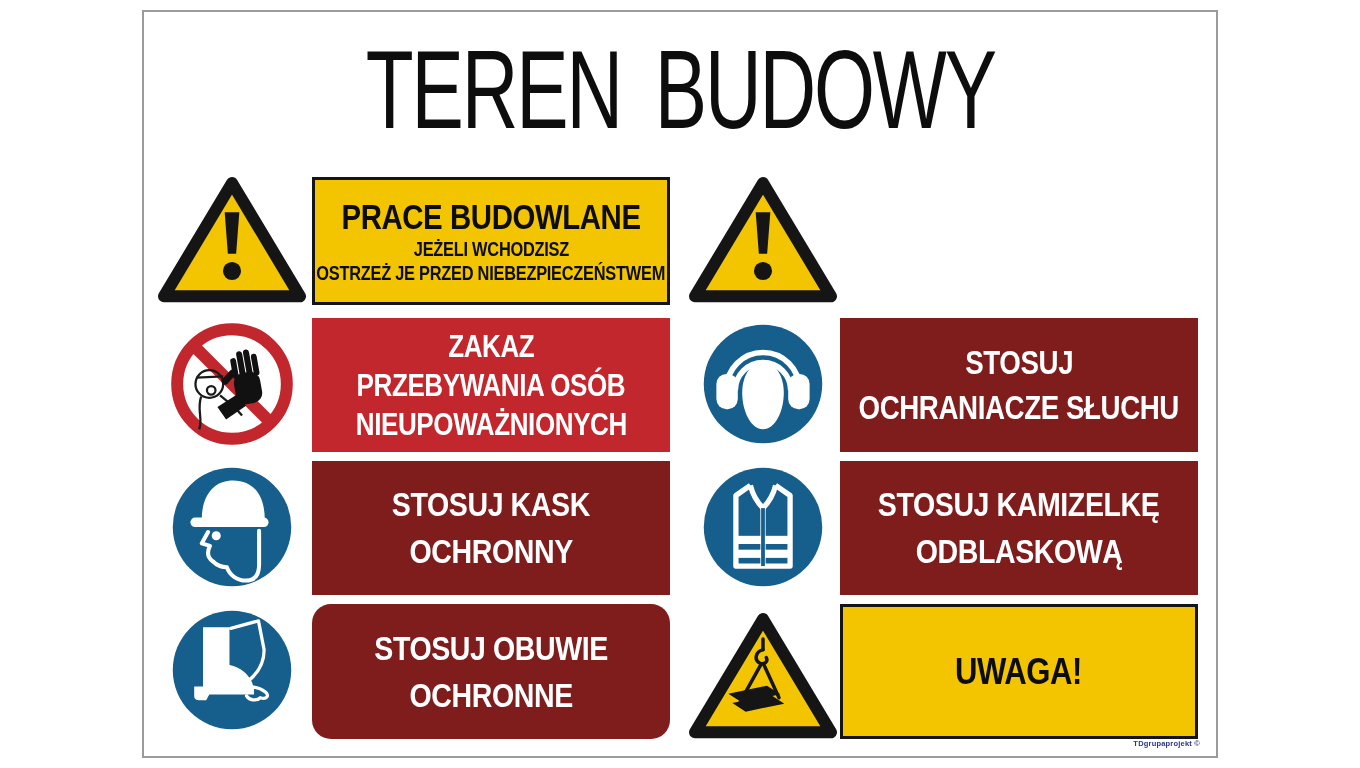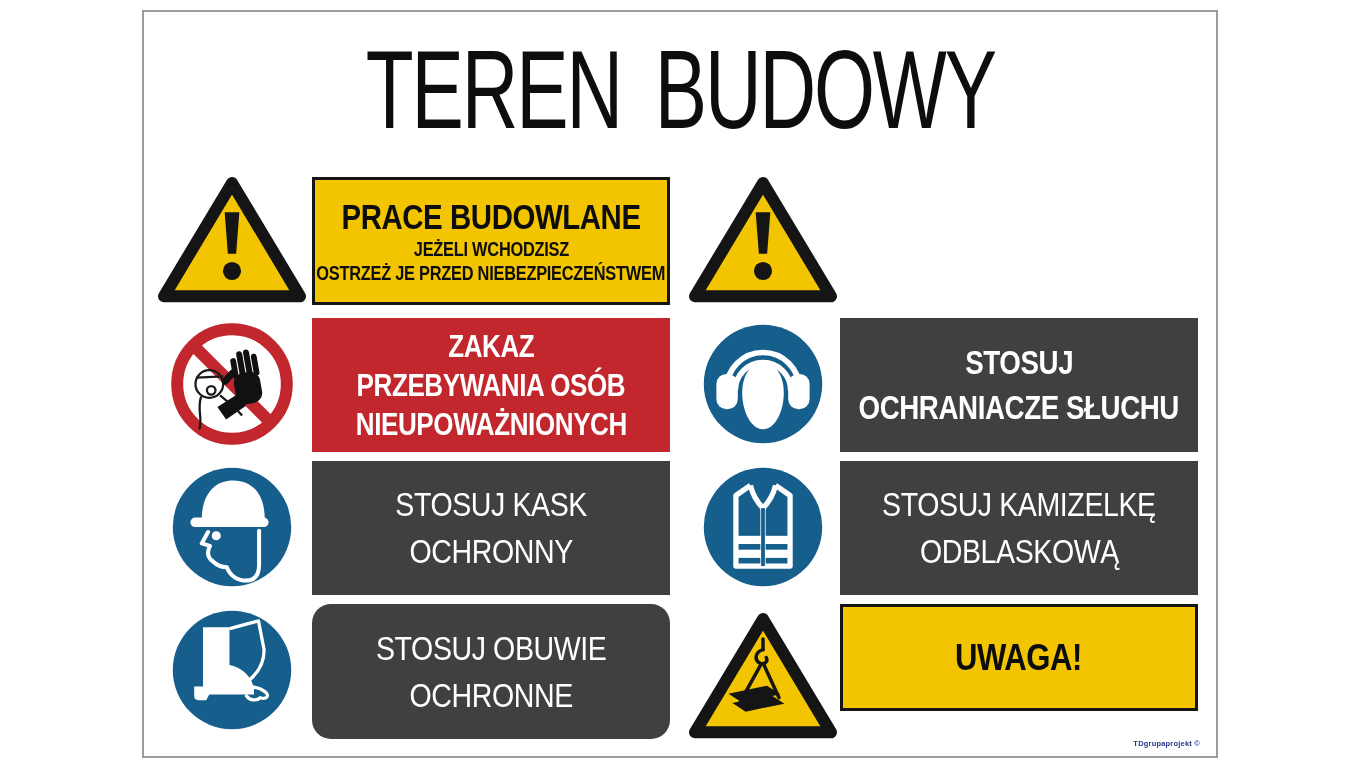--- a/index.html
+++ b/index.html
@@ -11,27 +11,27 @@
          font-size:112px;font-weight:normal;color:#0d0d0d;line-height:1.0;
          letter-spacing:-3px;}
   .title .cd{transform:scaleX(0.70);word-spacing:20px;}
   .cd{display:inline-block;transform:scaleX(0.84);transform-origin:50% 50%;white-space:nowrap;}
   .icon{position:absolute;}
   .panel{position:absolute;width:358px;box-sizing:border-box;display:flex;
          flex-direction:column;align-items:center;justify-content:center;
          text-align:center;}
   .panel.warn{background:#f2c500;border:3px solid #151515;color:#0d0d0d;}
   .panel.prohib{background:#c1272d;color:#ffffff;}
-  .panel.mand{background:#404040;color:#ffffff;}
+  .panel.mand{background:#7f1d1d;color:#ffffff;}
   .px-l{left:168px;} .px-r{left:696px;}
   .h1{font-weight:bold;font-size:35px;line-height:40px;letter-spacing:-0.5px;}
   .h2{font-weight:bold;font-size:19.5px;line-height:24px;letter-spacing:-0.3px;}
   .l31{font-weight:bold;font-size:31px;line-height:39px;letter-spacing:-0.5px;}
   .l33{font-weight:bold;font-size:33px;line-height:45px;letter-spacing:-0.5px;}
-  .l34{font-weight:normal;font-size:34px;line-height:47px;letter-spacing:-0.5px;}
+  .l34{font-weight:bold;font-size:34px;line-height:47px;letter-spacing:-0.5px;}
   .l37{font-weight:bold;font-size:37px;line-height:47px;letter-spacing:-0.5px;}
   .watermark{position:absolute;right:16px;top:727px;font-size:7.5px;
              color:#27348b;font-weight:bold;letter-spacing:0.2px;}
 </style>
 </head>
 <body>
 
 <div class="sign">
 
   <div class="title">
@@ -153,18 +153,18 @@
       <g stroke="#151515" stroke-width="2.6" fill="none" stroke-linecap="round">
         <path d="M57 23 L57 31"></path>
         <path d="M57 31 C51.5 32.5 50 38.5 54.5 41 C58 42.5 61 40 59.5 37"></path>
         <path d="M55.5 42 L40 70"></path>
         <path d="M57.5 42 L69 67"></path>
       </g>
       <polygon points="31,64 60,58 70,64.5 41,70.5" fill="#151515"></polygon>
       <polygon points="34,71 63,65 73,71.5 44,77.5" fill="#151515"></polygon>
     </svg>
   </div>
-  <div class="panel warn px-r" style="top:592px;height:107px;">
+  <div class="panel warn px-r" style="top:592px;height:135px;">
     <div class="l37"><span class="cd">UWAGA!</span></div>
   </div>
 
   <div class="watermark">TDgrupaprojekt ©</div>
 </div>
 
 </body></html>

